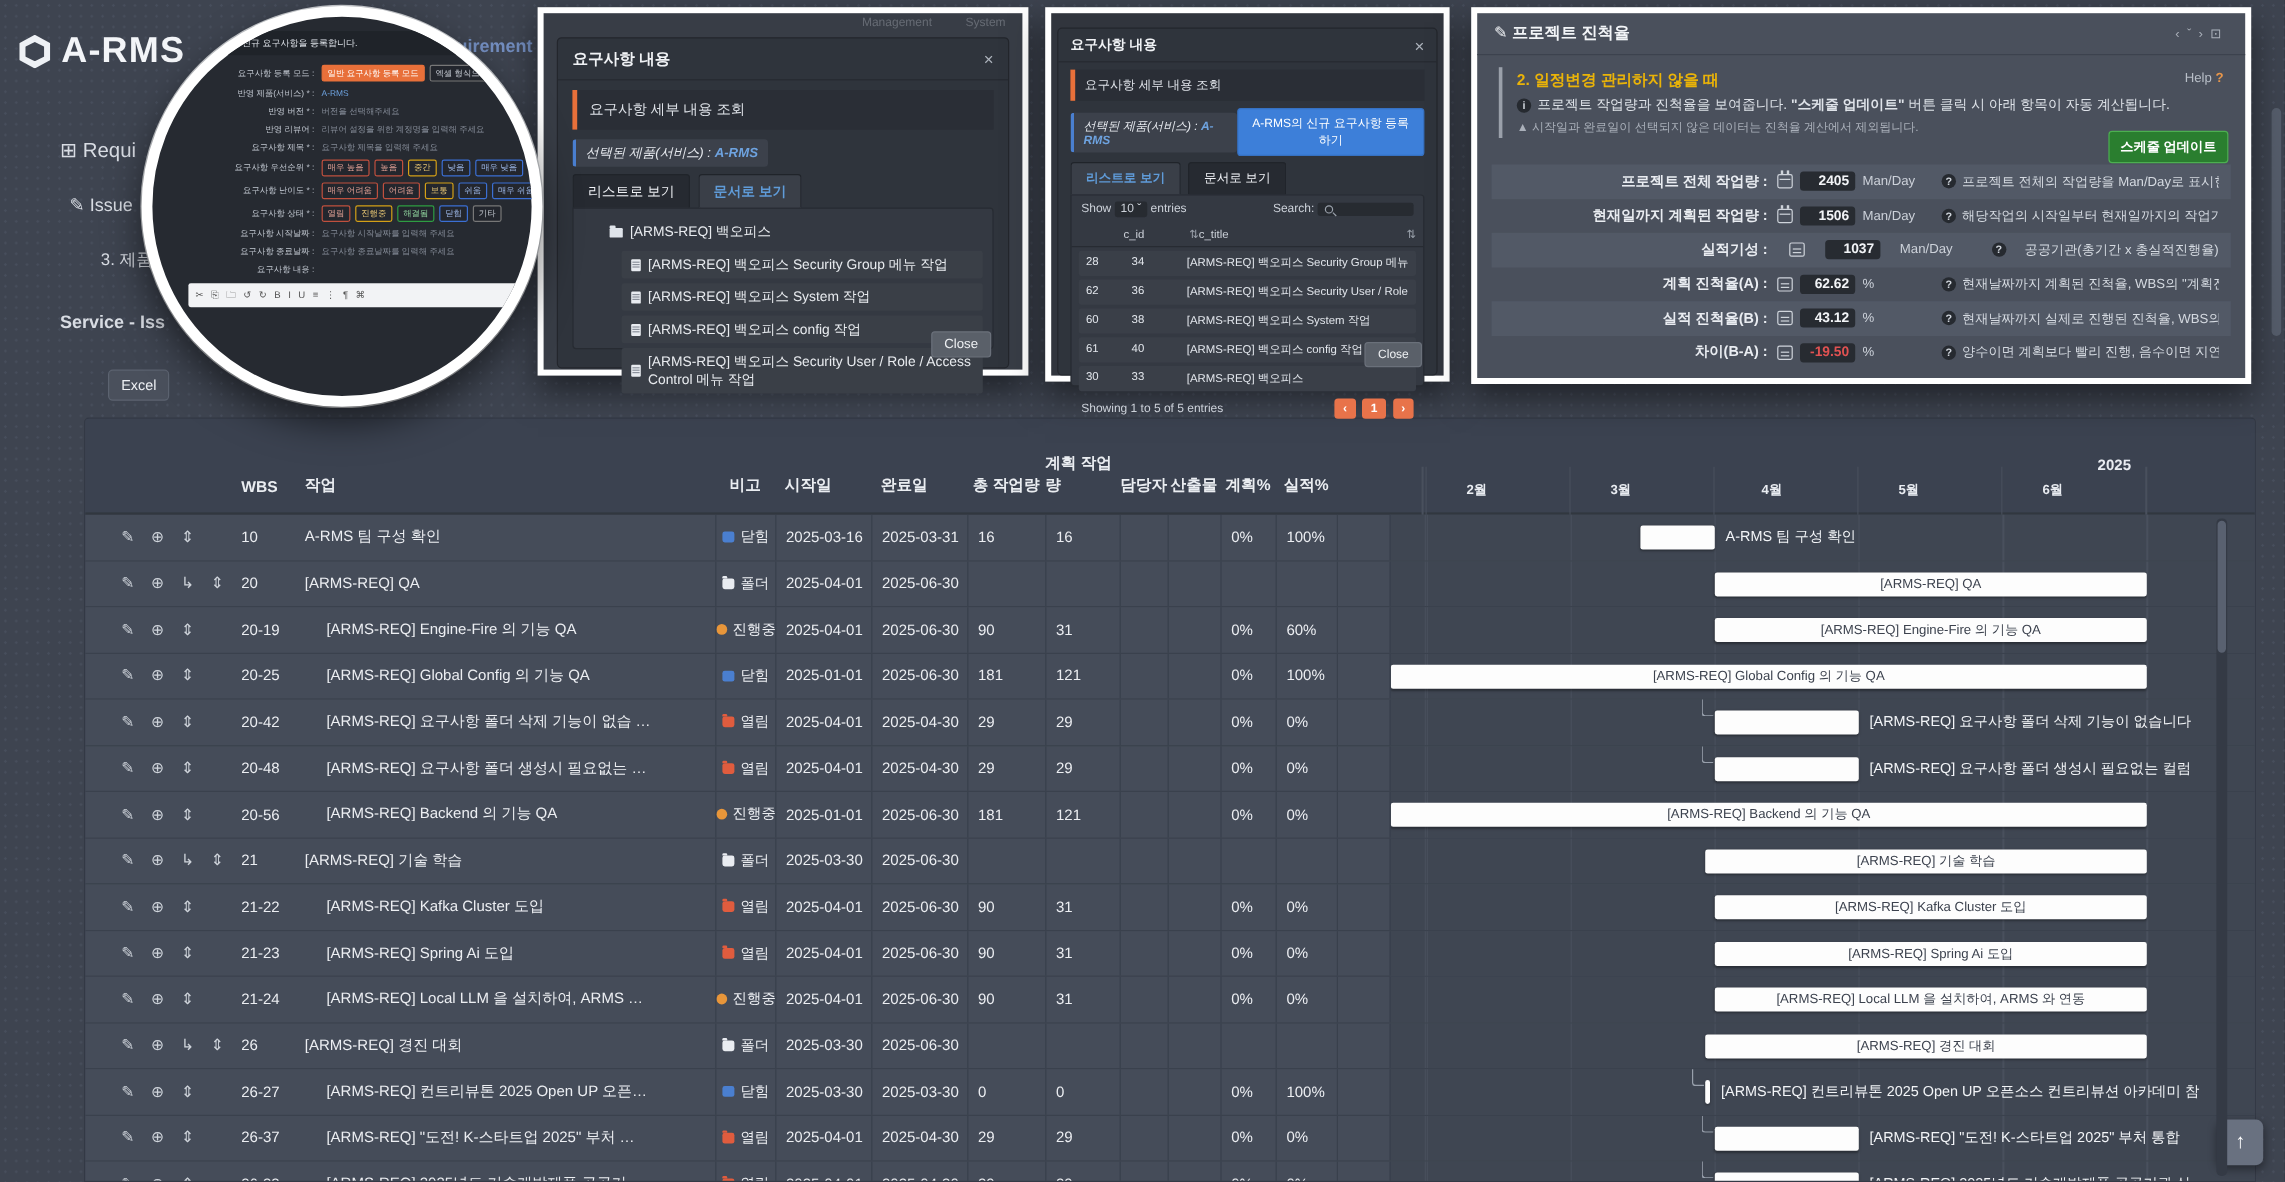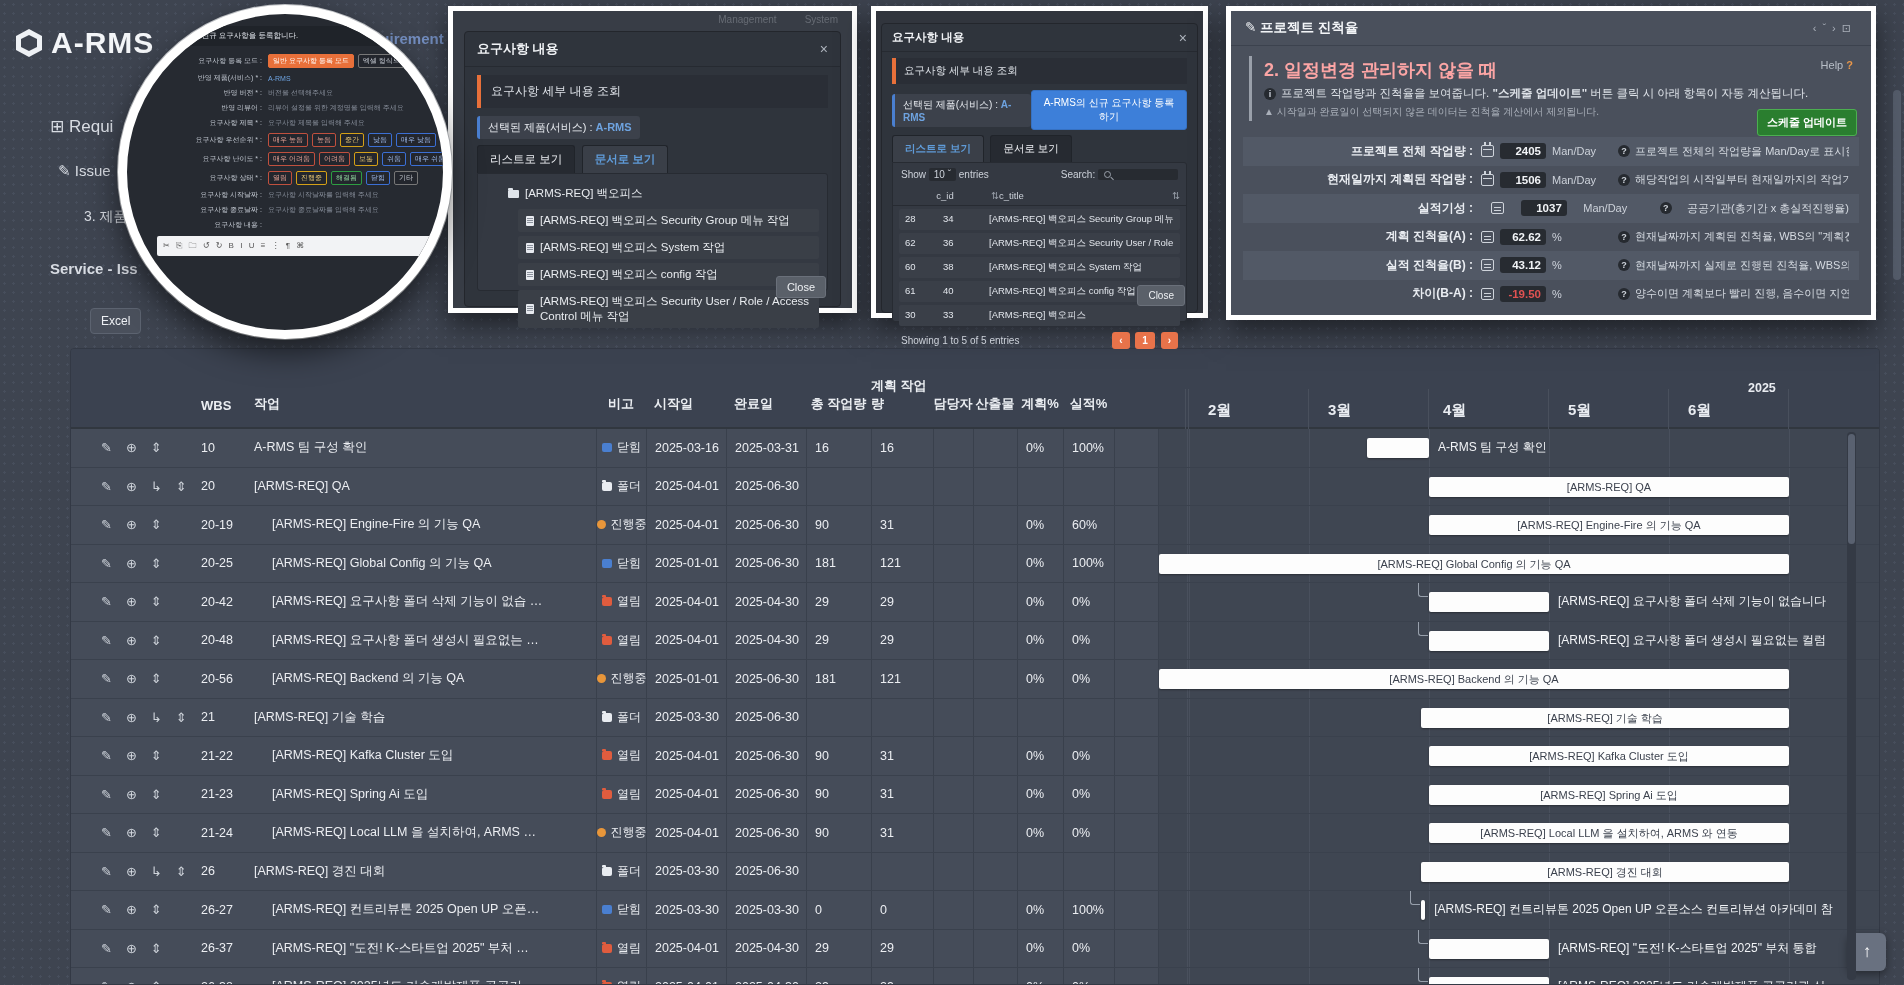--- a/index.html
+++ b/index.html
@@ -34,21 +34,21 @@
   .mag-chip.grey{border-color:#777;color:#c6cbd3;}
   .mag-val{color:#858c98;}
   .mag-val.blue{color:#6ea3e0;}
   .mag-toolbar{margin:6px 0 0 60px;background:#f2f3f5;color:#555;width:300px;padding:3px 6px;font-size:8px;letter-spacing:2px;border-radius:2px;}
   
   .shot{border:5px solid #ffffff;box-shadow:0 12px 26px rgba(0,0,0,.5);z-index:20;background:#383d46;}
   .dlg{position:absolute;background:#2f343c;border:1px solid #23262c;border-radius:4px;}
   .dlg-title{font-size:13px;font-weight:bold;color:#f0f2f5;}
   .x-icon{color:#aeb4bd;font-size:14px;line-height:14px;}
   .callout{border-left:4px solid #e8703a;padding:8px 10px;font-size:12px;color:#dde1e7;background:#2a2e36;}
-  .sel-chip{background:#3c414b;border-left:3px solid #4a7fd0;border-radius:3px;padding:4px 8px;font-size:11px;color:#e6e9ee;display:inline-block;}
+  .sel-chip{background:#3c414b;border-left:3px solid #4a7fd0;border-radius:3px;padding:4px 8px;font-size:11px;color:#e6e9ee;display:inline-block;font-style:italic;}
   .sel-chip b{color:#6ea3e0;font-weight:bold;}
   .tab{display:inline-block;padding:6px 12px;font-size:11.5px;background:#262a31;color:#f0f2f6;border:1px solid #20242a;border-bottom:none;border-radius:3px 3px 0 0;margin-right:2px;}
   .tab.active{background:#3a3f48;color:#5f9bd8;font-weight:bold;}
   .panel{background:#343942;border:1px solid #272b32;border-radius:0 3px 3px 3px;}
   .tree-row{display:flex;align-items:center;background:#3a3f47;border-radius:2px;margin:4px 8px;padding:4px 8px;font-size:11.5px;color:#e8ebef;}
   .doc-ic{width:8px;height:10px;background:#e8ebf0;border-radius:1px;margin-right:6px;flex:none;position:relative;}
   .doc-ic:after{content:"";position:absolute;left:1px;top:2px;right:1px;height:1px;background:#8b919c;box-shadow:0 2px 0 #8b919c,0 4px 0 #8b919c;}
   .fold-ic{width:11px;height:8px;background:#dfe4ea;border-radius:1px;margin-right:6px;flex:none;position:relative;}
   .fold-ic:before{content:"";position:absolute;left:0;top:-2px;width:5px;height:2px;background:#dfe4ea;border-radius:1px 1px 0 0;}
   .close-btn{background:#5a6069;border:1px solid #6a707a;color:#eef0f3;font-size:11px;border-radius:3px;padding:4px 10px;}
@@ -59,21 +59,21 @@
   .sortless{color:#9aa1ab;}
   .search-ic{width:7px;height:7px;border:1.4px solid #9aa1ab;border-radius:50%;display:inline-block;position:relative;margin-right:4px;}
   .search-ic:after{content:"";position:absolute;width:4px;height:1.4px;background:#9aa1ab;left:5px;top:6px;transform:rotate(45deg);}
   
   #shotC{background:#4a505c;}
   .pp-title{font-size:13.5px;font-weight:bold;color:#f2f4f7;}
   .pp-controls{color:#aab0ba;font-size:11px;letter-spacing:6px;}
   .help{color:#b9bfc8;font-size:11px;}
   .help b{color:#e8964a;}
   .pp-callout{border-left:3px solid #9aa0aa;padding:2px 0 2px 12px;}
-  .pp-h{font-size:18px;font-weight:bold;color:#fca5a5;margin-bottom:4px;}
+  .pp-h{font-size:13px;font-weight:bold;color:#eab308;margin-bottom:4px;}
   .pp-info{font-size:11.5px;color:#dfe3e9;margin-bottom:4px;}
   .pp-warn{font-size:10px;color:#aab0ba;}
   .green-btn{background:#2a7e2f;border:1px solid #4caf50;color:#fff;font-size:11px;border-radius:3px;padding:5px 9px;font-weight:bold;}
   .pf-row{display:flex;align-items:center;height:28.5px;padding:0 10px;justify-content:space-between;}
   .pf-row.stripe{background:#525966;}
   .pf-label{width:220px;text-align:right;font-size:12px;font-weight:bold;color:#e9ecf1;margin-right:8px;flex:none;}
   .pf-ic{width:13px;height:12px;border:1.4px solid #cfd4db;border-radius:2px;margin-right:6px;flex:none;position:relative;}
   .pf-ic.grid:after{content:"";position:absolute;left:2px;right:2px;top:4px;height:1px;background:#cfd4db;box-shadow:0 3px 0 #cfd4db;}
   .pf-ic.cal:before{content:"";position:absolute;top:-4px;left:2px;width:2px;height:3px;background:#cfd4db;box-shadow:5px 0 0 #cfd4db;}
   .pf-ic.cal:after{content:"";position:absolute;left:1px;right:1px;top:3px;height:1px;background:#cfd4db;}
@@ -104,21 +104,21 @@
   .bi.folder,.bi.open{background:#e9ecf1;}
   .bi.open{background:#e05c3e;}
   .bi.folder:before,.bi.open:before{content:"";position:absolute;left:0;top:-2px;width:4px;height:2px;background:inherit;border-radius:1px 1px 0 0;}
   .gcell{position:relative;border-left:1px solid #39404c;background:#3f4652;
     background-image:repeating-linear-gradient(90deg,#49505d 0 1px,transparent 1px 120px);
     background-position:30px 0;overflow:visible;}
   .gbar{position:absolute;top:9px;height:20px;background:#fdfdfd;border-radius:2px;color:#3c424e;font-size:11px;line-height:20px;text-align:center;overflow:hidden;white-space:nowrap;box-shadow:0 1px 2px rgba(0,0,0,.35);}
   .glabel{position:absolute;top:10px;color:#f2f4f7;font-size:12px;white-space:nowrap;}
   .gconn{position:absolute;top:-5px;width:10px;height:19px;border-left:1.5px solid #98a0ac;border-bottom:1.5px solid #98a0ac;border-bottom-left-radius:3px;}
   #ghead-year{position:absolute;font-size:12.5px;font-weight:bold;color:#e9ecf1;}
-  .month-lb{position:absolute;font-size:15px;font-weight:bold;color:#e9ecf1;}
+  .month-lb{position:absolute;font-size:11px;font-weight:bold;color:#e9ecf1;margin-left:14px;}
   
   .vsb{background:#343a45;border-radius:4px;}
   .vsb-thumb{background:#596170;border-radius:4px;}
   #scrolltop{left:1848px;top:933px;width:38px;height:38px;background:#697180;border-radius:6px;color:#fff;font-size:17px;display:flex;align-items:center;justify-content:center;box-shadow:0 3px 8px rgba(0,0,0,.4);}
 </style>
 </head>
 <body>
 
 <div id="stage">
 
@@ -148,21 +148,21 @@
       <div>담당자</div>
       <div>산출물</div>
       <div>계획%</div>
       <div>실적%</div>
       <div></div>
       <div style="position:relative;display:block;">
         <div id="ghead-year" style="left:590px;top:32px;">2025</div>
         <div id="month-strip" style="position: absolute; left: 0px; top: 0px; width: 723px; height: 80px; background-image: repeating-linear-gradient(90deg, rgb(73, 80, 93) 0px, rgb(73, 80, 93) 1px, transparent 1px, transparent 120px); background-position: 30px 40px; background-size: auto 40px; background-repeat: repeat-x;">
             <div class="month-lb" style="left: 50px; top: 52px;">2월</div>
             <div class="month-lb" style="left: 170px; top: 52px;">3월</div>
-            <div class="month-lb" style="left: 285px; top: 52px;">4월</div>
+            <div class="month-lb" style="left: 296px; top: 52px;">4월</div>
             <div class="month-lb" style="left: 410px; top: 52px;">5월</div>
             <div class="month-lb" style="left: 530px; top: 52px;">6월</div>
           </div>
       </div>
     </div>
     <div id="tbody">
         <div class="grid-cols trow">
           <div class="icell">
             <span>✎</span>
             <span>⊕</span>

